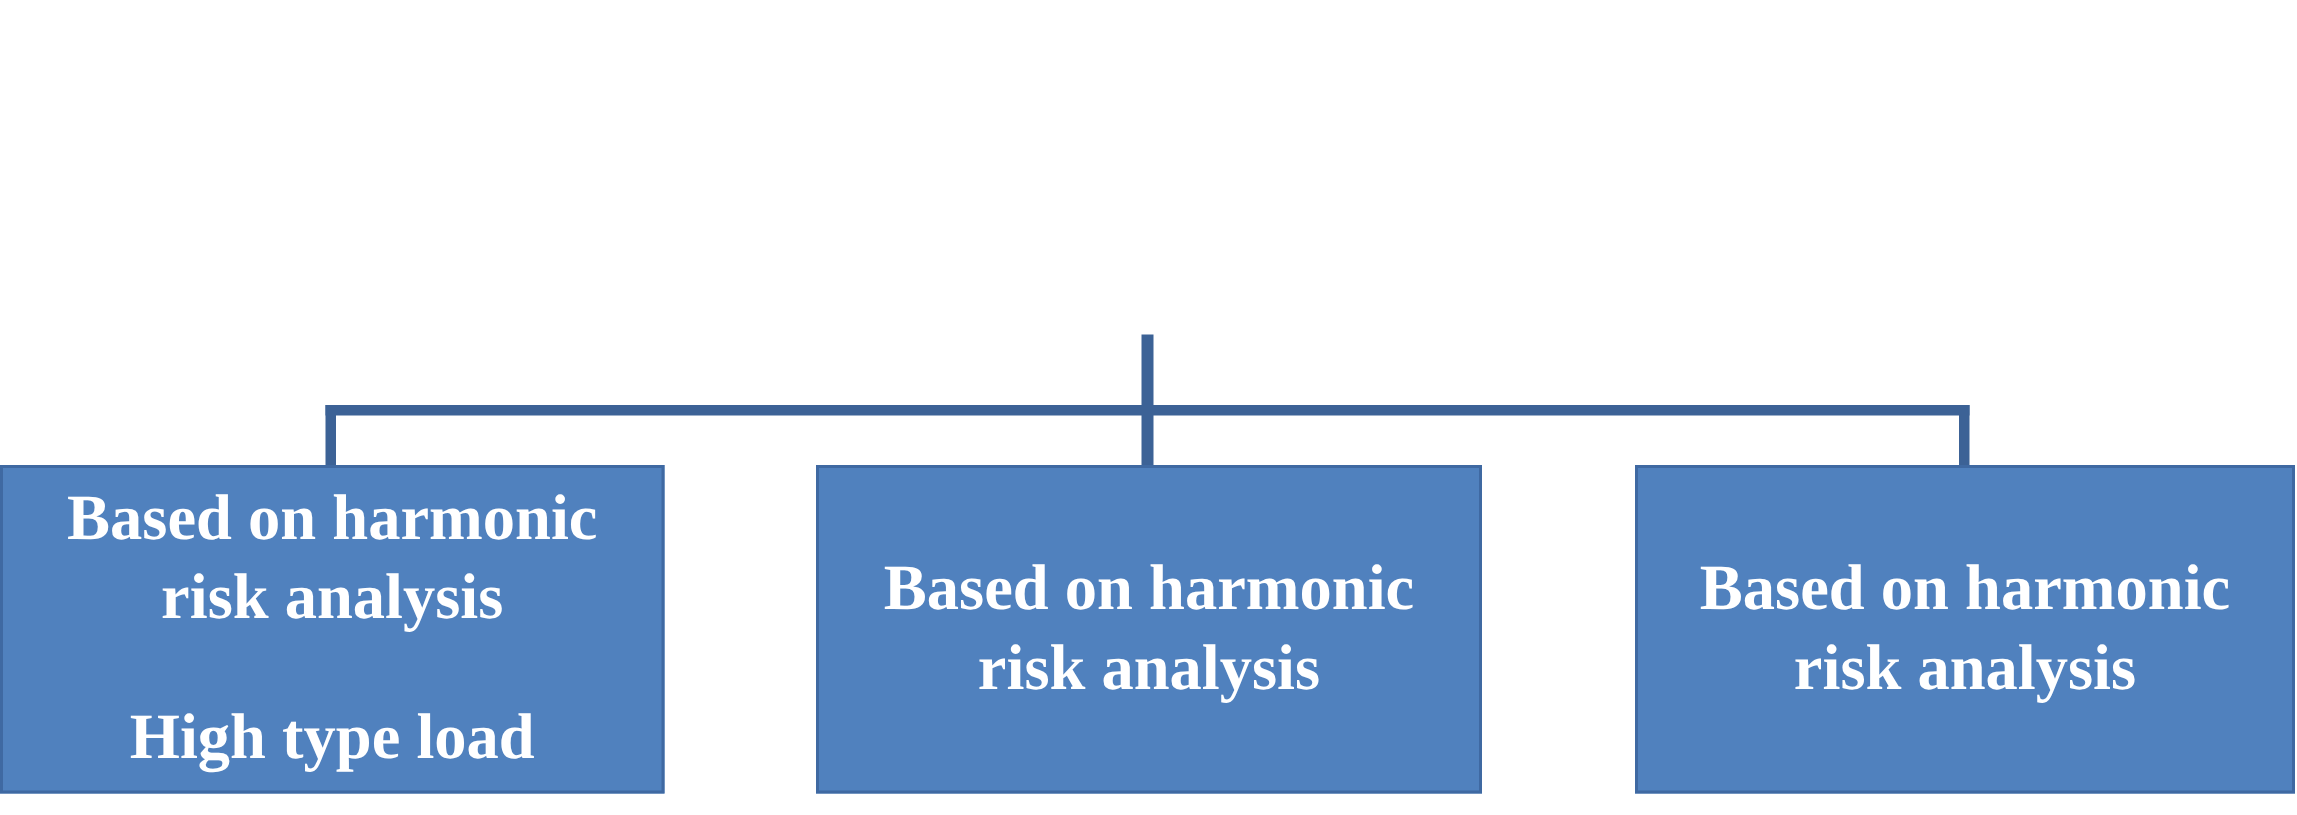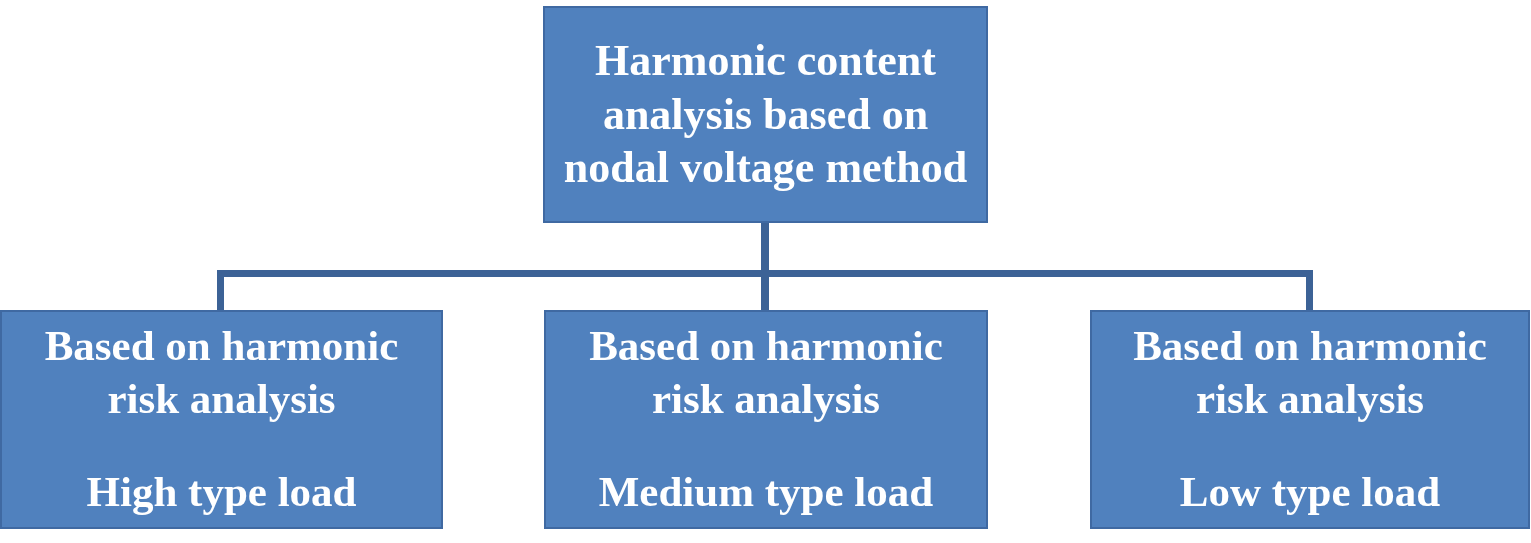--- a/index.html
+++ b/index.html
@@ -77,37 +77,32 @@
     top: 270px;
     width: 7px;
     height: 52px;
   }
 </style>
 </head>
 <body>
 
 <div class="canvas">
 
-  <div class="node node-root">
-    <span>Harmonic content analysis based on nodal voltage method</span>
-  </div>
 
   <div class="connector conn-stub-center"></div>
   <div class="connector conn-horizontal"></div>
   <div class="connector conn-drop-left"></div>
   <div class="connector conn-drop-right"></div>
 
   <div class="node node-child node-child-left">
     <span class="line1">Based on harmonic risk analysis</span>
     <span class="line2">High type load</span>
   </div>
 
   <div class="node node-child node-child-middle">
     <span class="line1">Based on harmonic risk analysis</span>
-    <span class="line2">Medium type load</span>
   </div>
 
   <div class="node node-child node-child-right">
     <span class="line1">Based on harmonic risk analysis</span>
-    <span class="line2">Low type load</span>
   </div>
 
 </div>
 
 </body></html>

